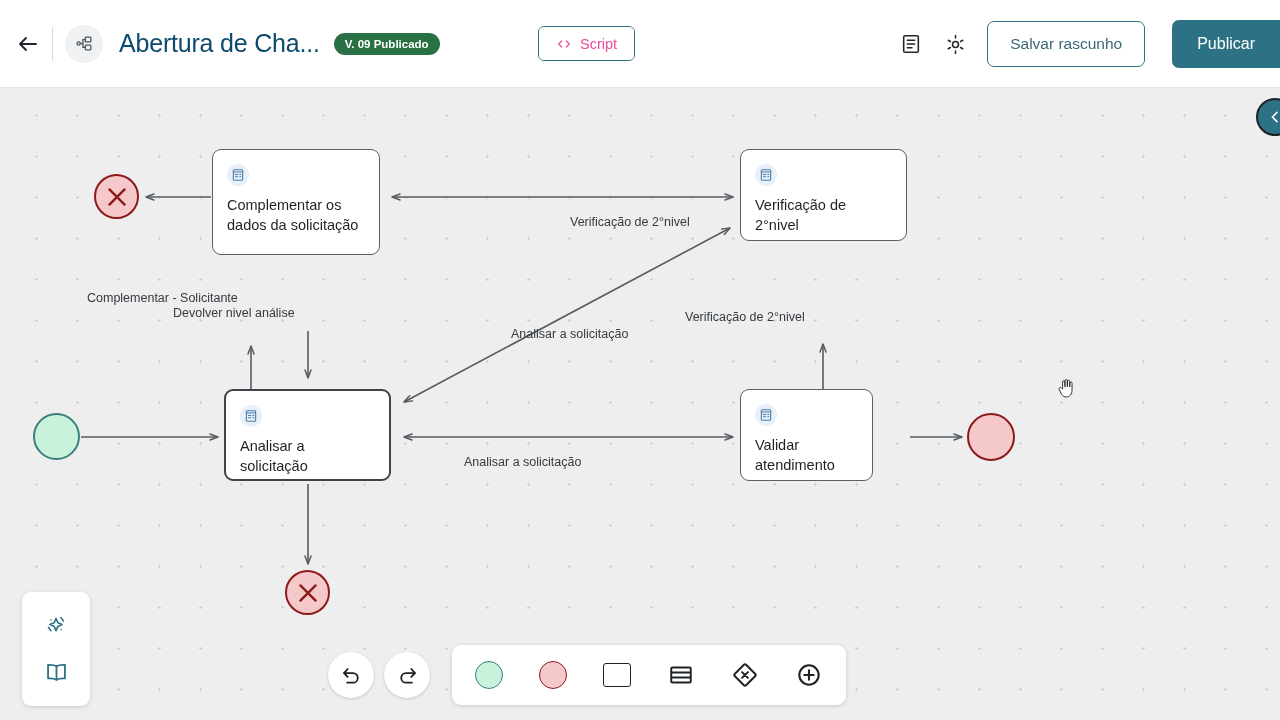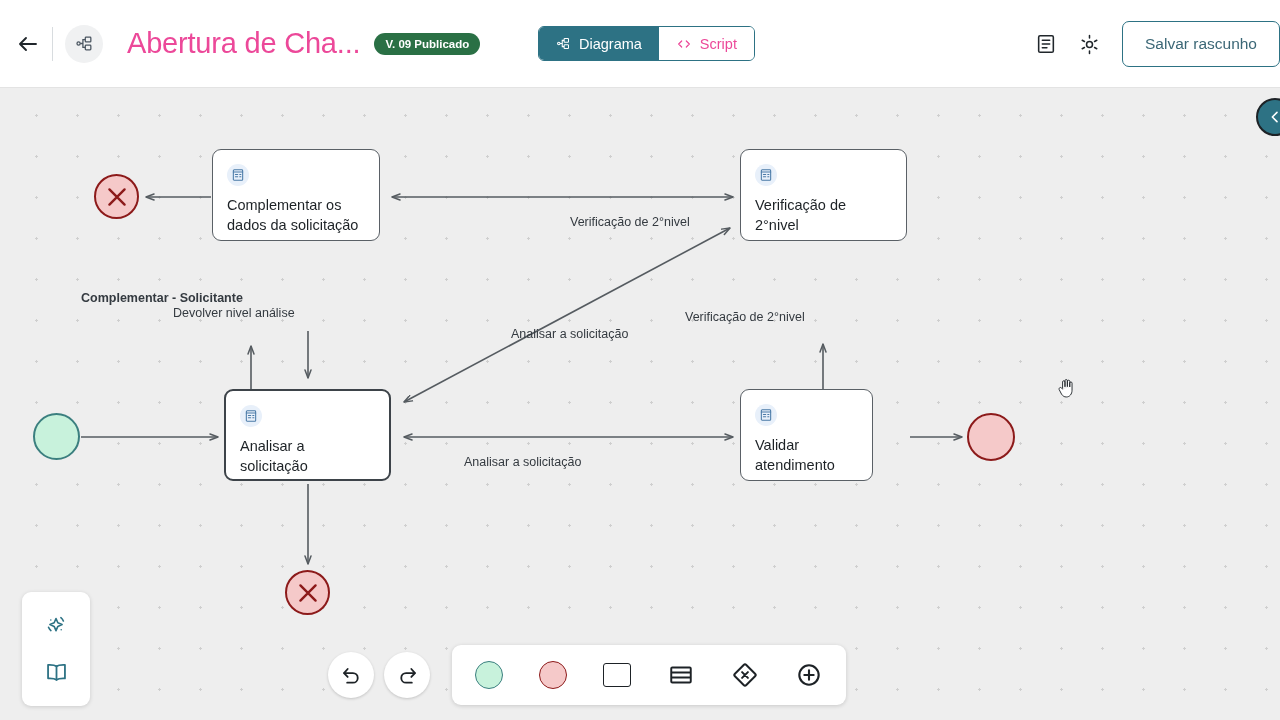--- a/index.html
+++ b/index.html
@@ -25,22 +25,22 @@
   }
   .hdr-divider {
     width: 1px; height: 34px; background: #d8dcdf; margin: 0 12px 0 4px;
   }
   .proc-avatar {
     width: 38px; height: 38px; border-radius: 50%;
     background: #f0f1f2; display: flex; align-items: center; justify-content: center;
     color: #4a5560;
   }
   .proc-title {
-    margin-left: 24px;
-    font-size: 29px; font-weight: 400; color: #ec4899;
+    margin-left: 16px;
+    font-size: 25px; font-weight: 400; color: #0c4a6e;
     letter-spacing: -0.2px; white-space: nowrap;
   }
   .badge {
     margin-left: 14px;
     background: #2a7045; color: #ffffff;
     font-size: 11.5px; font-weight: bold;
     padding: 5px 11px; border-radius: 11px; white-space: nowrap;
   }
 
   .seg-wrap {
@@ -191,29 +191,20 @@
       <rect x="13" y="14" width="7" height="6" rx="1"></rect>
       <path d="M6.5 12h3.5v-5h3M10 12v5h3"></path>
     </svg>
   </div>
 
   <div class="proc-title">Abertura de Cha...</div>
 
   <div class="badge">V. 09 Publicado</div>
 
   <div class="seg-wrap">
-    <div class="seg active">
-      <svg width="15" height="15" viewBox="0 0 24 24" fill="none" stroke="currentColor" stroke-width="1.7">
-        <circle cx="4.5" cy="12" r="2"></circle>
-        <rect x="13" y="4" width="7" height="6" rx="1"></rect>
-        <rect x="13" y="14" width="7" height="6" rx="1"></rect>
-        <path d="M6.5 12h3.5v-5h3M10 12v5h3"></path>
-      </svg>
-      <span>Diagrama</span>
-    </div>
     <div class="seg">
       <svg width="16" height="16" viewBox="0 0 24 24" fill="none" stroke="currentColor" stroke-width="1.8">
         <path d="M8.5 7.5L4 12l4.5 4.5M15.5 7.5L20 12l-4.5 4.5" stroke-linecap="round" stroke-linejoin="round"></path>
       </svg>
       <span>Script</span>
     </div>
   </div>
 
   <div class="hdr-right">
     <div class="icon-btn">
@@ -222,20 +213,21 @@
         <path d="M8 8h8M8 12h8M8 16h5" stroke-linecap="round"></path>
       </svg>
     </div>
     <div class="icon-btn">
       <svg width="23" height="23" viewBox="0 0 24 24" fill="none" stroke="currentColor" stroke-width="1.6">
         <circle cx="12" cy="12" r="3.1"></circle>
         <path d="M12 2.7v2.6M12 18.7v2.6M4.4 7.6l2.3 1.3M17.3 15.1l2.3 1.3M4.4 16.4l2.3-1.3M17.3 8.9l2.3-1.3" stroke-linecap="round"></path>
       </svg>
     </div>
     <button class="btn-outline">Salvar rascunho</button>
+    <button class="btn-solid">Publicar</button>
   </div>
 </div>
 
 <div class="canvas">
 
   <svg class="svg-layer">
     <defs>
       <marker id="ah" markerWidth="10" markerHeight="10" refX="9" refY="3.6" orient="auto" markerUnits="userSpaceOnUse">
         <path d="M1,0.6 L9,3.6 L1,6.6" fill="none" stroke="#555b60" stroke-width="1.5" stroke-linecap="round" stroke-linejoin="round"></path>
       </marker>
@@ -260,21 +252,21 @@
       <line x1="404" y1="314" x2="730" y2="140" marker-end="url(#ah)" marker-start="url(#ahs)"></line>
 
       <line x1="823" y1="256" x2="823" y2="344" marker-end="url(#ah)" marker-start="url(#ahs)"></line>
 
       <line x1="404" y1="349" x2="733" y2="349" marker-end="url(#ah)" marker-start="url(#ahs)"></line>
 
       <line x1="910" y1="349" x2="962" y2="349" marker-end="url(#ah)"></line>
     </g>
   </svg>
 
-  <div class="edge-label" style="left:81px; top:203px;font-weight:bold;">Complementar - Solicitante</div>
+  <div class="edge-label" style="left:87px; top:203px;">Complementar - Solicitante</div>
   <div class="edge-label" style="left:173px; top:218px;">Devolver nivel análise</div>
   <div class="edge-label" style="left:570px; top:127px;">Verificação de 2°nivel</div>
   <div class="edge-label" style="left:511px; top:239px;">Analisar a solicitação</div>
   <div class="edge-label" style="left:685px; top:222px;">Verificação de 2°nivel</div>
   <div class="edge-label" style="left:464px; top:367px;">Analisar a solicitação</div>
 
   <div class="ev ev-start" style="left:33px; top:325px; width:47px; height:47px;"></div>
 
   <div class="ev ev-end" style="left:967px; top:325px; width:48px; height:48px;"></div>
 
@@ -283,21 +275,21 @@
       <path d="M5 5l14 14M19 5L5 19" stroke-linecap="round"></path>
     </svg>
   </div>
 
   <div class="ev ev-cancel" style="left:285px; top:482px; width:45px; height:45px;">
     <svg width="26" height="26" viewBox="0 0 24 24" stroke="#8c1a1a" stroke-width="2.2" fill="none">
       <path d="M5 5l14 14M19 5L5 19" stroke-linecap="round"></path>
     </svg>
   </div>
 
-  <div class="node" style="left:212px; top:61px; width:168px; height:92px;">
+  <div class="node" style="left:212px; top:61px; width:168px; height:106px;">
     <div class="node-icon">
       <svg width="14" height="14" viewBox="0 0 24 24" fill="none" stroke="#4a7aa7" stroke-width="1.8">
         <rect x="4" y="3" width="16" height="18" rx="1.5"></rect>
         <path d="M4 7h16M7.5 11h4M7.5 15h4M15 11h2M15 15h2" stroke-linecap="round"></path>
       </svg>
     </div>
     <div class="node-label">Complementar os dados da solicitação</div>
   </div>
 
   <div class="node" style="left:740px; top:61px; width:167px; height:92px;">

